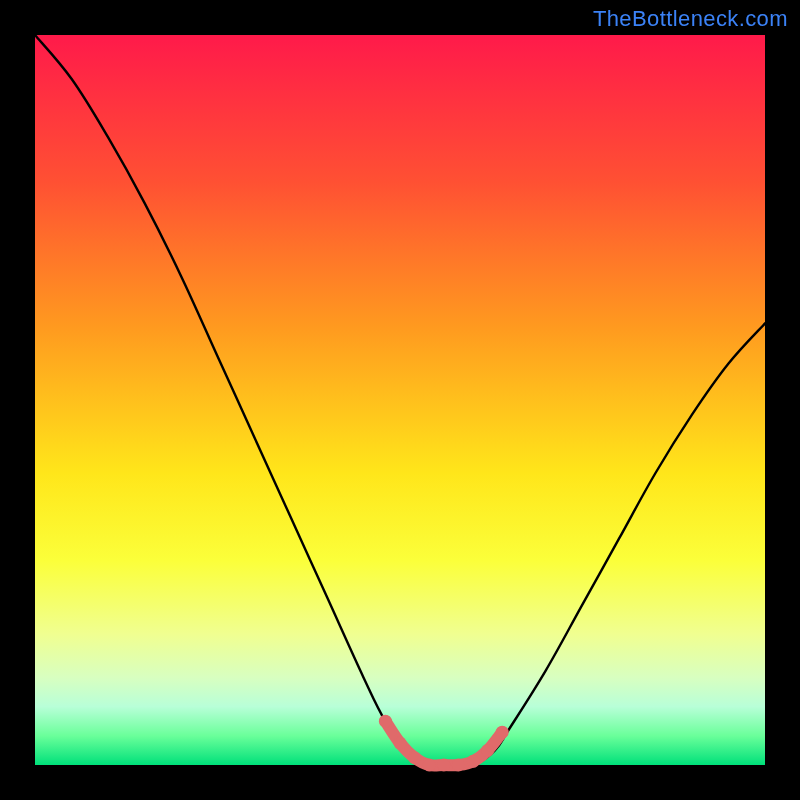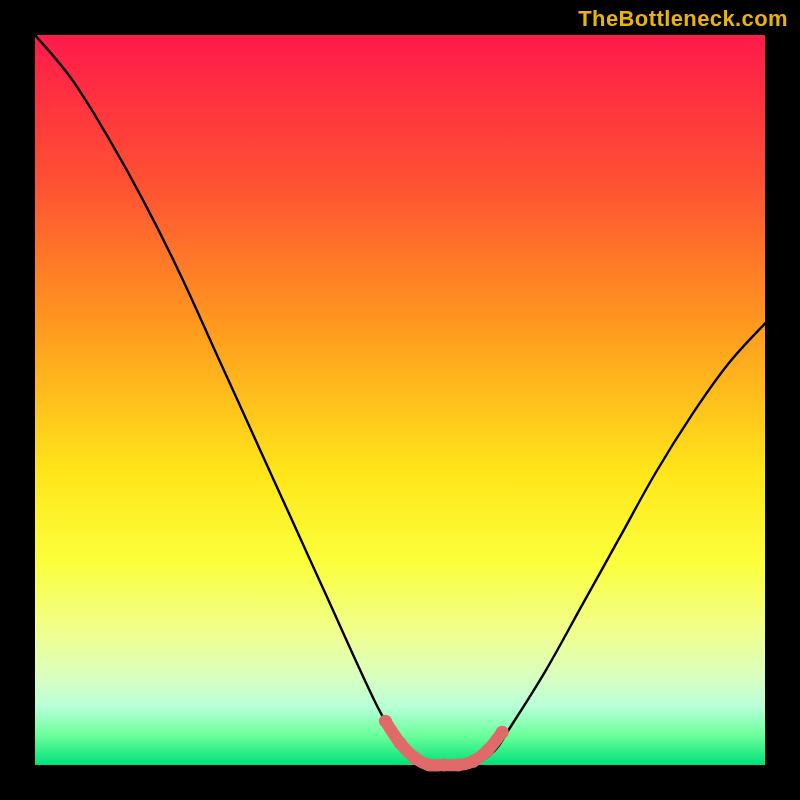--- a/index.html
+++ b/index.html
@@ -14,23 +14,23 @@
   .frame {
     position: relative;
     width: 800px;
     height: 800px;
     background: #000;
   }
   .watermark {
     position: absolute;
     top: 6px;
     right: 12px;
-    color: #eab308;
+    color: #3b82f6;
     font-size: 22px;
-    font-weight: 700;
+    font-weight: 400;
     letter-spacing: 0.4px;
     z-index: 20;
   }
   svg {
     position: absolute;
     left: 0;
     top: 0;
     width: 800px;
     height: 800px;
     display: block;

